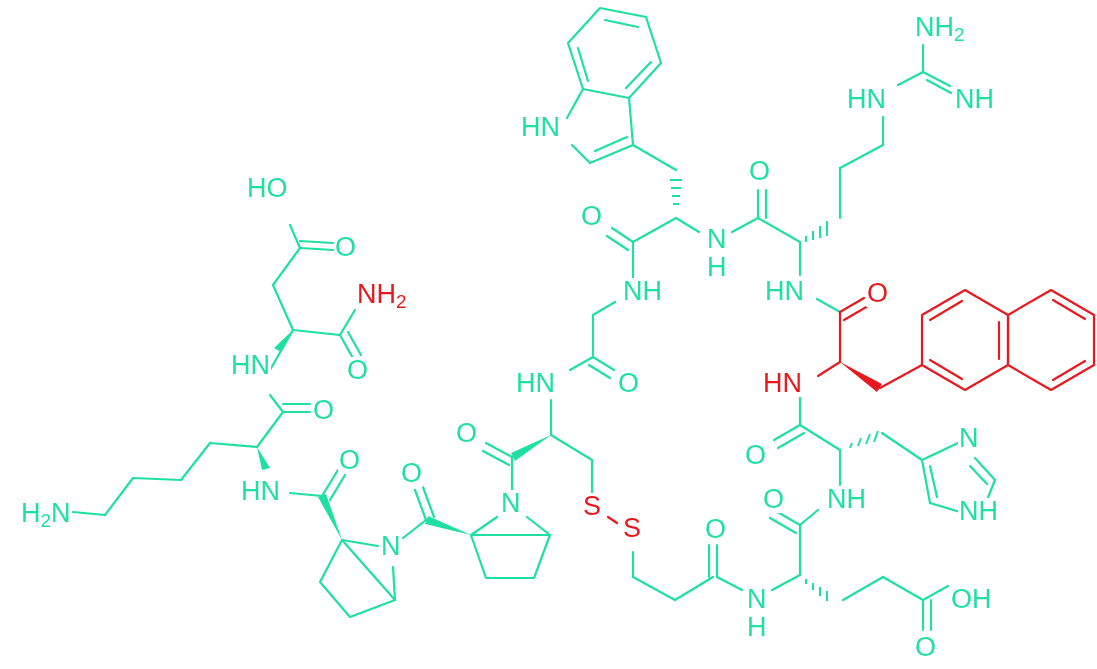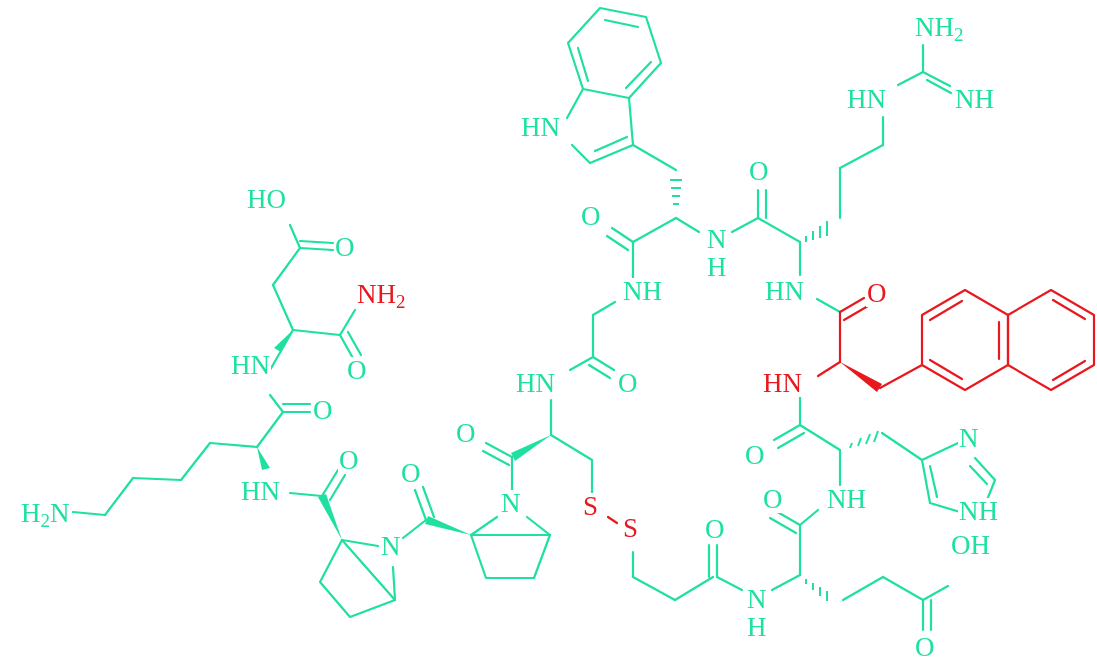--- a/index.html
+++ b/index.html
@@ -4,21 +4,21 @@
   <style>
     html, body { margin: 0; padding: 0; background: #ffffff; }
     body { width: 1097px; height: 669px; overflow: hidden; }
     #stage { position: relative; width: 1097px; height: 669px; }
     svg { position: absolute; left: 0; top: 0; }
     .b { stroke: #1fe0a1; stroke-width: 2.2; fill: none; stroke-linecap: round; stroke-linejoin: round; }
     .r { stroke: #e8191e; stroke-width: 2.2; fill: none; stroke-linecap: round; stroke-linejoin: round; }
     .wg { fill: #1fe0a1; stroke: none; }
     .wr { fill: #e8191e; stroke: none; }
     .hg { stroke: #1fe0a1; stroke-width: 2; }
-    .lbl { position: absolute; font-family: Liberation Serif, serif; font-size: 27px; line-height: 1; white-space: nowrap; background: #ffffff; padding: 0 1px; }
+    .lbl { position: absolute; font-family: Liberation Sans, sans-serif; font-size: 27px; line-height: 1; white-space: nowrap; background: #ffffff; padding: 0 1px; }
     .g { color: #1fe0a1; }
     .red { color: #e8191e; }
     .lbl sub { font-size: 19px; vertical-align: -5px; line-height: 0; }
   </style>
 </head>
 <body>
 
 <div id="stage">
   <svg width="1097" height="669" viewBox="0 0 1097 669">
 
@@ -195,21 +195,21 @@
 
   <span class="lbl g" style="left:520px;top:114px;">HN</span>
   <span class="lbl g" style="left:914px;top:14px;"><span>NH</span><sub>2</sub></span>
   <span class="lbl g" style="left:846px;top:86px;">HN</span>
   <span class="lbl g" style="left:954px;top:86px;">NH</span>
   <span class="lbl g" style="left:748px;top:158px;">O</span>
   <span class="lbl g" style="left:580px;top:203px;">O</span>
   <span class="lbl g" style="left:706px;top:226px;">N</span>
   <span class="lbl g" style="left:706px;top:254px;">H</span>
 
-  <span class="lbl g" style="left:246px;top:186px;">HO</span>
+  <span class="lbl g" style="left:246px;top:175px;">HO</span>
   <span class="lbl g" style="left:334px;top:234px;">O</span>
   <span class="lbl red" style="left:356px;top:281px;"><span>NH</span><sub>2</sub></span>
   <span class="lbl g" style="left:346px;top:357px;">O</span>
   <span class="lbl g" style="left:230px;top:352px;">HN</span>
   <span class="lbl g" style="left:312px;top:397px;">O</span>
 
   <span class="lbl g" style="left:622px;top:278px;">NH</span>
   <span class="lbl g" style="left:764px;top:278px;">HN</span>
   <span class="lbl red" style="left:866px;top:280px;">O</span>
   <span class="lbl g" style="left:515px;top:370px;">HN</span>
@@ -229,15 +229,15 @@
   <span class="lbl red" style="left:582px;top:493px;">S</span>
   <span class="lbl g" style="left:826px;top:486px;">NH</span>
   <span class="lbl g" style="left:762px;top:486px;">O</span>
   <span class="lbl g" style="left:958px;top:498px;">NH</span>
   <span class="lbl g" style="left:704px;top:516px;">O</span>
   <span class="lbl red" style="left:622px;top:515px;">S</span>
   <span class="lbl g" style="left:380px;top:533px;">N</span>
 
   <span class="lbl g" style="left:746px;top:586px;">N</span>
   <span class="lbl g" style="left:746px;top:614px;">H</span>
-  <span class="lbl g" style="left:950px;top:532px;">OH</span>
+  <span class="lbl g" style="left:950px;top:586px;">OH</span>
   <span class="lbl g" style="left:914px;top:634px;">O</span>
 </div>
 
 </body></html>

